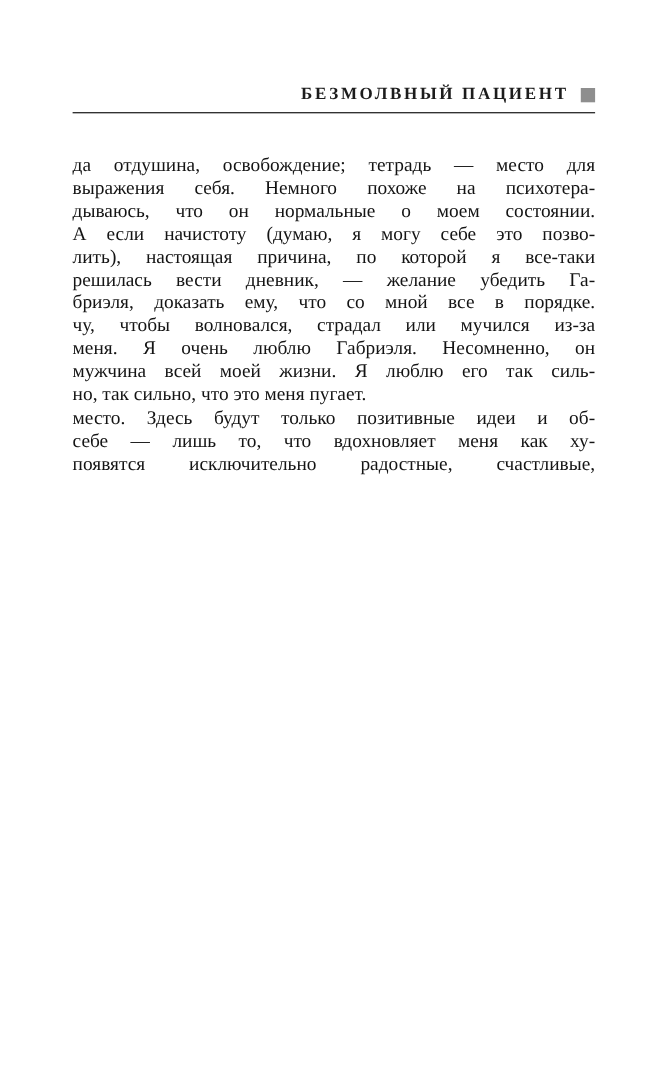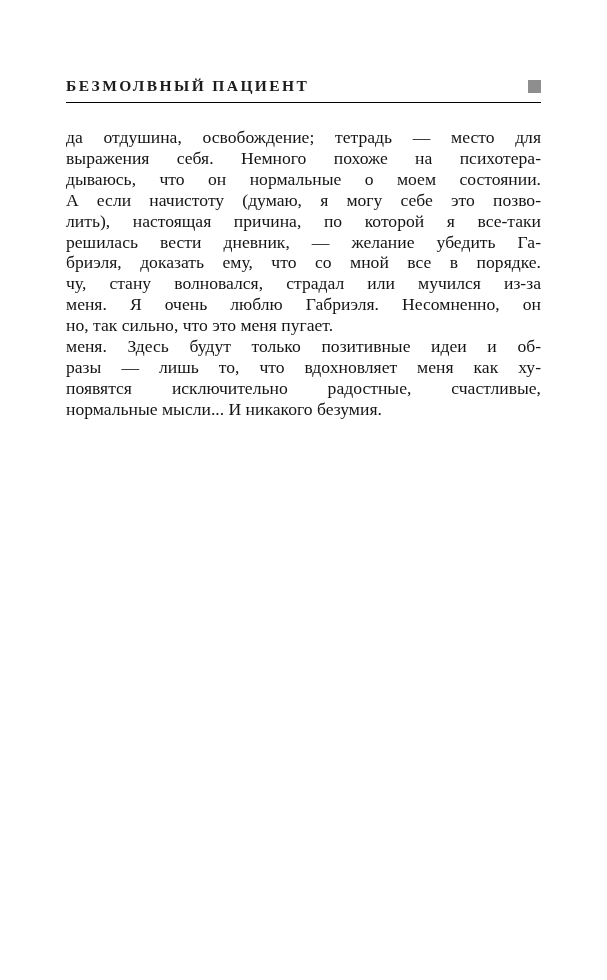--- a/index.html
+++ b/index.html
@@ -16,21 +16,21 @@
   }
   .page {
     box-sizing: border-box;
     width: 607px;
     height: 980px;
     padding: 76px 66px 0 66px;
     background: #ffffff;
   }
   .running-header {
     display: flex;
-    justify-content: space-between;
+    justify-content: flex-end;
     align-items: center;
     gap: 11px;
     height: 20px;
   }
   .running-header .title {
     font-weight: bold;
     font-size: 15.5px;
     letter-spacing: 2.4px;
     color: #1c1c1c;
     white-space: nowrap;
@@ -39,21 +39,21 @@
     width: 13px;
     height: 13px;
     flex: 0 0 auto;
   }
   .header-rule {
     border: none;
     border-top: 1.6px solid #000000;
     margin: 6px 0 0 0;
   }
   .body-text {
-    margin-top: 24px;
+    margin-top: 36px;
     font-size: 17.6px;
     line-height: 20.9px;
   }
   .paragraph { margin: 0; }
   .line {
     text-align: justify;
     text-align-last: justify;
     white-space: normal;
   }
   .line.last {
@@ -75,24 +75,24 @@
   <div class="body-text">
 
   <div class="paragraph">
         <div class="line">да отдушина, освобождение; тетрадь — место для</div>
         <div class="line">выражения себя. Немного похоже на психотера-</div>
         <div class="line">дываюсь, что он нормальные о моем состоянии.</div>
         <div class="line">А если начистоту (думаю, я могу себе это позво-</div>
         <div class="line">лить), настоящая причина, по которой я все-таки</div>
         <div class="line">решилась вести дневник, — желание убедить Га-</div>
         <div class="line">бриэля, доказать ему, что со мной все в порядке.</div>
-        <div class="line">чу, стану волновался, страдал или мучился из-за</div>
+        <div class="line">чу, чтобы волновался, страдал или мучился из-за</div>
         <div class="line">меня. Я очень люблю Габриэля. Несомненно, он</div>
+        <div class="line">мужчина всей моей жизни. Я люблю его так силь-</div>
         <div class="line last">но, так сильно, что это меня пугает.</div>
       </div>
       <div class="paragraph">
-        <div class="line">меня. Здесь будут только позитивные идеи и об-</div>
-        <div class="line">разы — лишь то, что вдохновляет меня как ху-</div>
+        <div class="line">место. Здесь будут только позитивные идеи и об-</div>
+        <div class="line">себе — лишь то, что вдохновляет меня как ху-</div>
         <div class="line">появятся исключительно радостные, счастливые,</div>
-        <div class="line last">нормальные мысли... И никакого безумия.</div>
       </div>
     </div>
 </div>
 
 </body></html>

